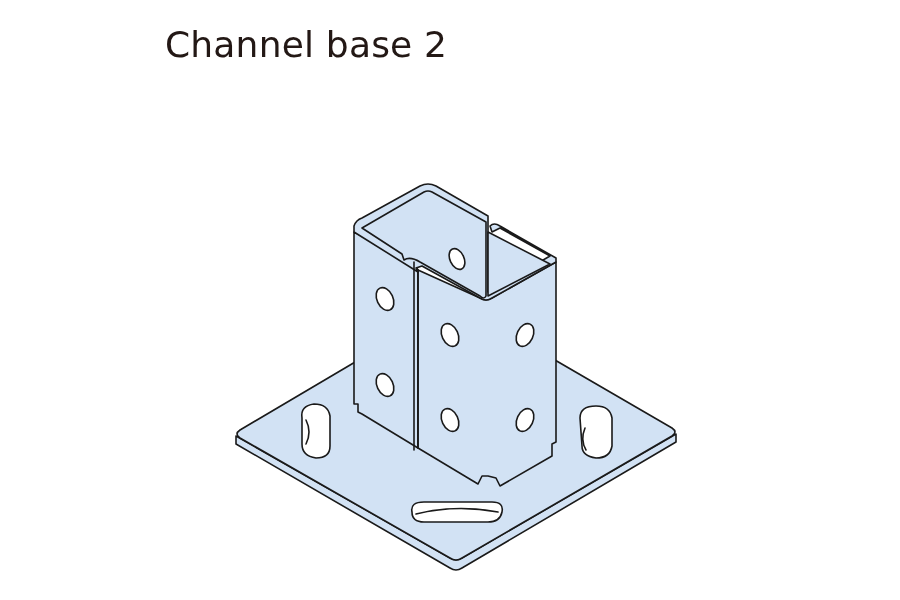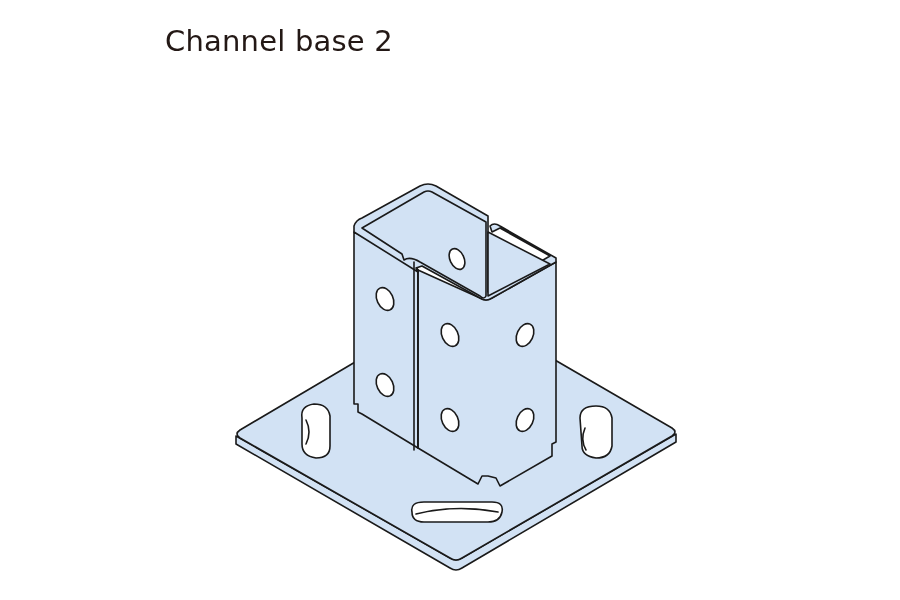--- a/index.html
+++ b/index.html
@@ -1,19 +1,19 @@
 <!DOCTYPE html>
 <html><head>
 <meta charset="utf-8">
 <style>
   html, body { margin: 0; padding: 0; background: #ffffff; }
   body { width: 900px; height: 600px; position: relative; overflow: hidden; }
   .title {
     position: absolute; left: 165px; top: 24px;
-    font-family: "DejaVu Sans", sans-serif; font-size: 29px; color: #231815;
+    font-family: "DejaVu Sans", sans-serif; font-size: 36px; color: #231815;
     letter-spacing: 0.2px; white-space: nowrap;
   }
   .figure { position: absolute; left: 0; top: 0; width: 900px; height: 600px; }
   svg .part { fill: #d2e2f4; stroke: #1a1a1a; stroke-width: 1.6; stroke-linejoin: round; stroke-linecap: round; }
   svg .hole { fill: #ffffff; stroke: #1a1a1a; stroke-width: 1.6; }
   svg .line { fill: none; stroke: #1a1a1a; stroke-width: 1.6; stroke-linejoin: round; stroke-linecap: round; }
 </style>
 </head>
 <body>
 

